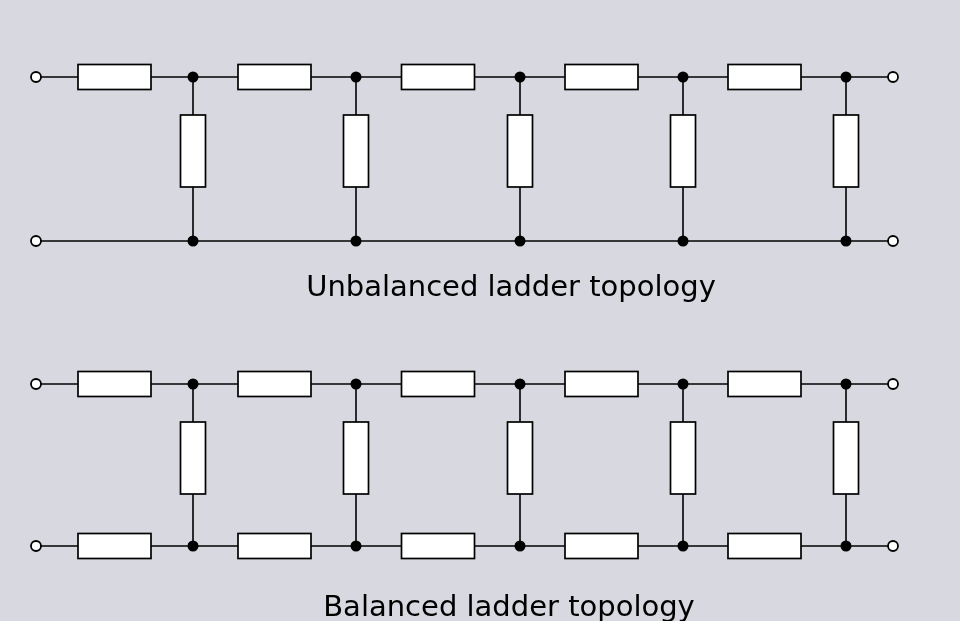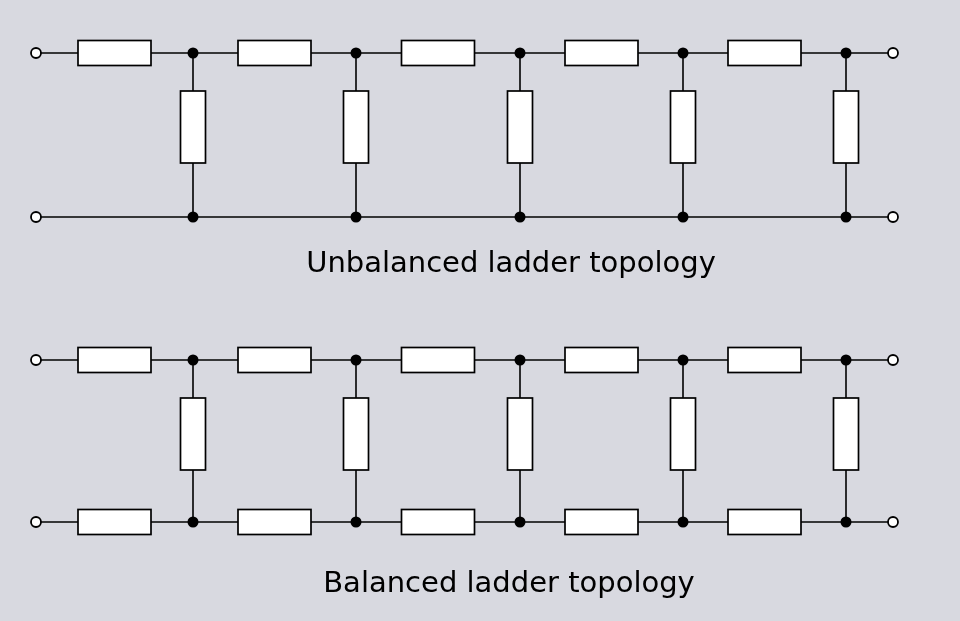--- a/index.html
+++ b/index.html
@@ -8,20 +8,21 @@
   }
   body {
     width: 960px;
     height: 621px;
     overflow: hidden;
     font-family: "DejaVu Sans", "Liberation Sans", sans-serif;
   }
   .canvas {
     width: 960px;
     height: 449px;
+    margin-top: 24px;
   }
   svg {
     display: block;
   }
   .caption {
     font-family: "DejaVu Sans", "Liberation Sans", sans-serif;
     font-size: 29px;
     text-anchor: middle;
   }
 </style>

